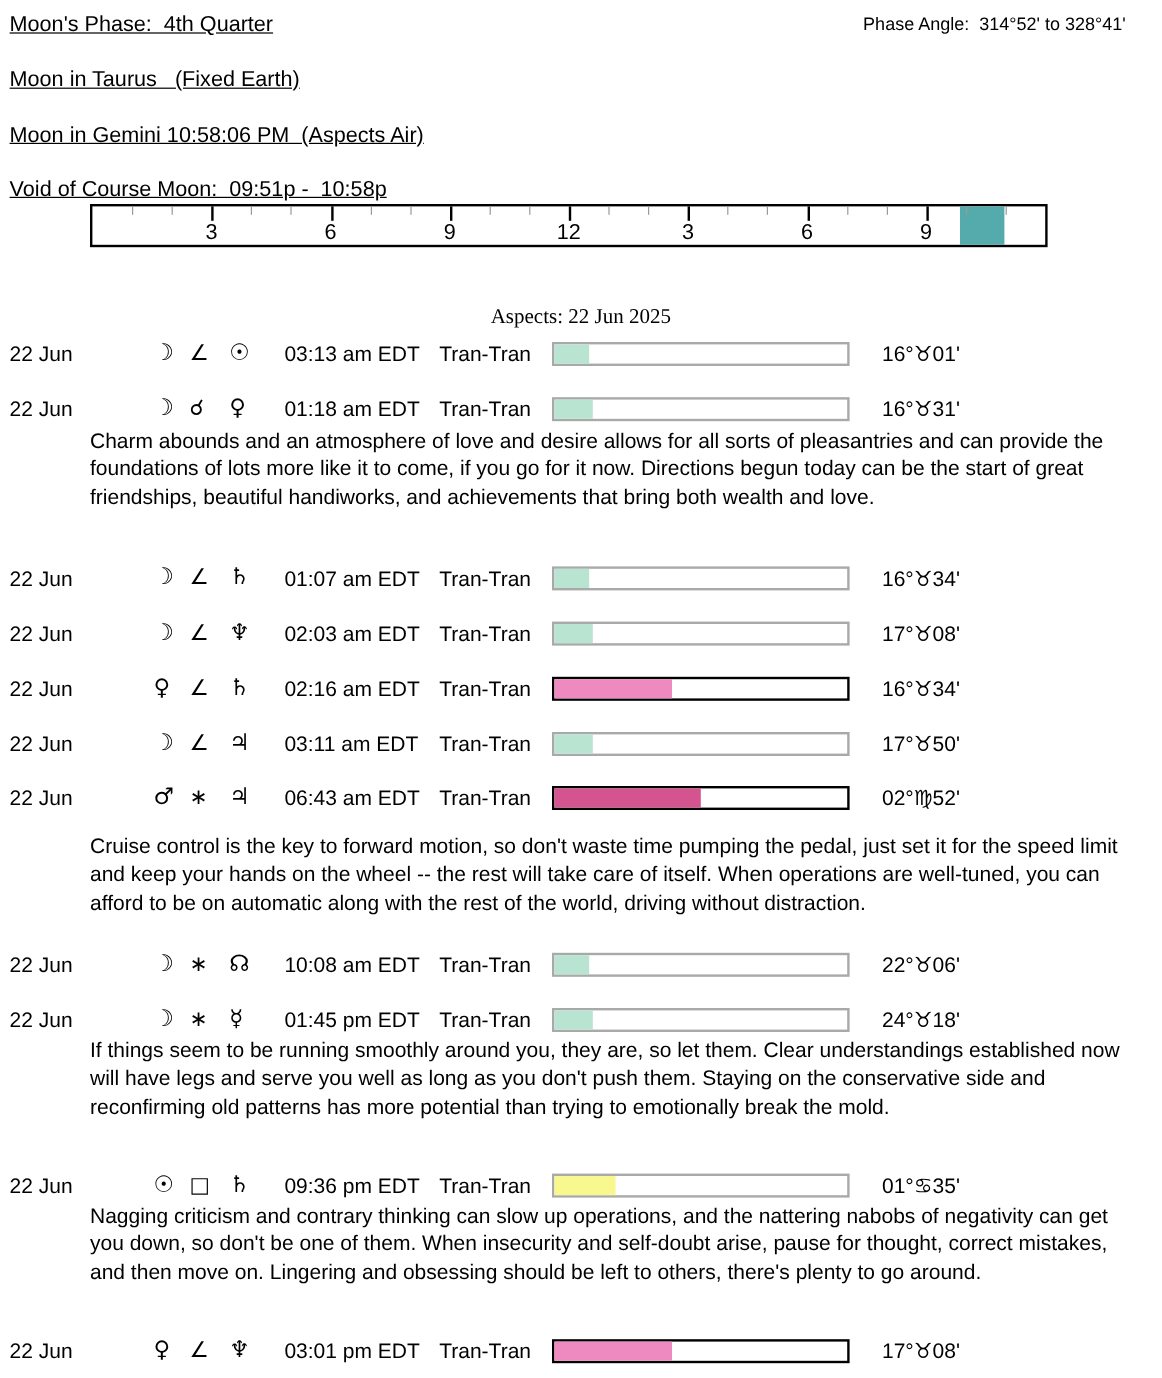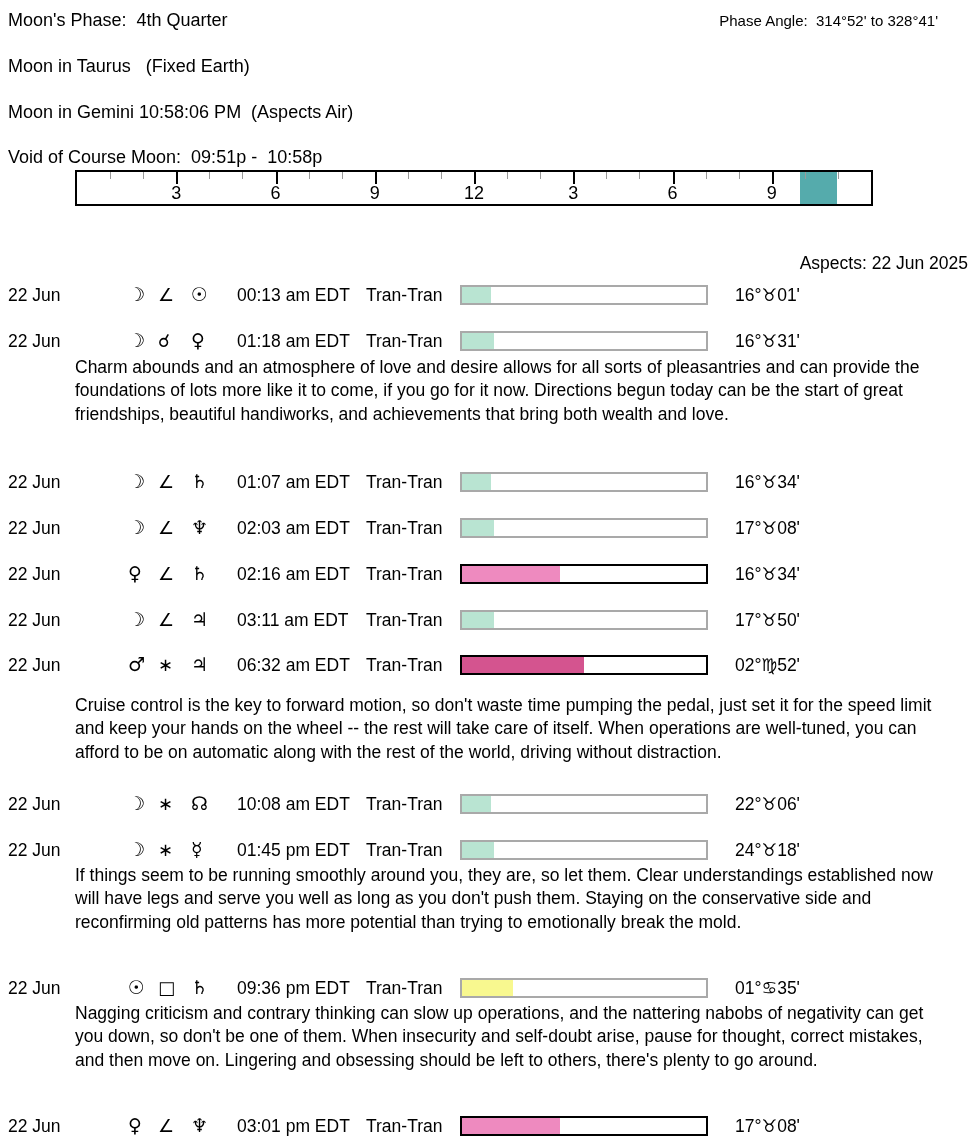--- a/index.html
+++ b/index.html
@@ -1,32 +1,32 @@
 <!DOCTYPE html>
 <html><head>
 <meta charset="utf-8">
 <style>
   html,body{margin:0;padding:0;}
   body{
     width:968px;height:1148px;position:relative;background:#fff;color:#000;
     font-family:"Liberation Sans","DejaVu Sans",sans-serif;overflow:hidden;
   }
-  .hdr-line{position:absolute;left:8px;font-size:18px;white-space:pre;}
+  .hdr-line{position:absolute;left:8px;font-size:18px;white-space:pre;text-decoration:underline;}
   #phase-angle{position:absolute;top:12px;right:30px;font-size:15px;white-space:pre;}
 
   
   #timeline{position:absolute;left:75px;top:170px;width:798px;height:36px;
     border:2px solid #000;box-sizing:border-box;background:#fff;}
   .tick{position:absolute;top:0;width:1px;height:7px;background:#999;}
   .tick.major{width:2px;height:12px;background:#000;}
   .tl-label{position:absolute;top:11px;transform:translateX(-50%);font-size:18px;}
   #voc-block{position:absolute;top:0;height:100%;}
 
   
-  #aspect-title{position:absolute;top:253px;left:0;width:968px;text-align:right;font-size:17.5px;}
+  #aspect-title{position:absolute;top:253px;left:0;width:968px;text-align:center;font-size:17.5px;font-family:Liberation Serif, serif;}
   .arow{position:absolute;left:0;width:968px;height:21px;font-size:17.5px;}
   .c-date{position:absolute;left:8px;}
   .sym{font-family:"DejaVu Sans",sans-serif;}
   .c-p1{position:absolute;left:128px;font-size:19px;top:-2px;}
   .c-asp{position:absolute;left:158px;font-size:18px;top:-1px;}
   .c-p2{position:absolute;left:191px;font-size:19px;top:-2px;}
   .c-time{position:absolute;left:237px;}
   .c-type{position:absolute;left:366px;}
   .c-bar{position:absolute;left:460px;top:0;width:244px;height:16px;
     border:2px solid #a9a9a9;background:#fff;}
@@ -77,21 +77,21 @@
     <span class="tl-label" style="left: 87.5%;">9</span>
   </div>
 
 <div id="aspect-title">Aspects: 22 Jun 2025</div>
 
 <div class="arow" style="top:285px">
   <span class="c-date">22 Jun</span>
   <span class="c-p1 sym">☽</span>
   <span class="c-asp sym">∠</span>
   <span class="c-p2 sym">☉</span>
-  <span class="c-time">00:13 am EDT</span>
+  <span class="c-time">03:13 am EDT</span>
   <span class="c-type">Tran-Tran</span>
   <span class="c-bar" style="border-color: rgb(169, 169, 169);">
       <span class="bar-fill" style="width: 12%; background: rgb(185, 228, 210);"></span>
     </span>
   <span class="c-deg">16°♉01'</span>
 </div>
 
 <div class="arow" style="top:331px">
   <span class="c-date">22 Jun</span>
   <span class="c-p1 sym">☽</span>
@@ -156,21 +156,21 @@
       <span class="bar-fill" style="width: 13%; background: rgb(185, 228, 210);"></span>
     </span>
   <span class="c-deg">17°♉50'</span>
 </div>
 
 <div class="arow" style="top:655px">
   <span class="c-date">22 Jun</span>
   <span class="c-p1 sym">♂</span>
   <span class="c-asp sym">∗</span>
   <span class="c-p2 sym">♃</span>
-  <span class="c-time">06:32 am EDT</span>
+  <span class="c-time">06:43 am EDT</span>
   <span class="c-type">Tran-Tran</span>
   <span class="c-bar" style="border-color: rgb(0, 0, 0);">
       <span class="bar-fill" style="width: 50%; background: rgb(212, 84, 143);"></span>
     </span>
   <span class="c-deg">02°♍52'</span>
 </div>
 <div class="adesc" style="top:694px">Cruise control is the key to forward motion, so don't waste time pumping the pedal, just set it for the speed limit and keep your hands on the wheel -- the rest will take care of itself. When operations are well-tuned, you can afford to be on automatic along with the rest of the world, driving without distraction.</div>
 
 <div class="arow" style="top:794px">
   <span class="c-date">22 Jun</span>

